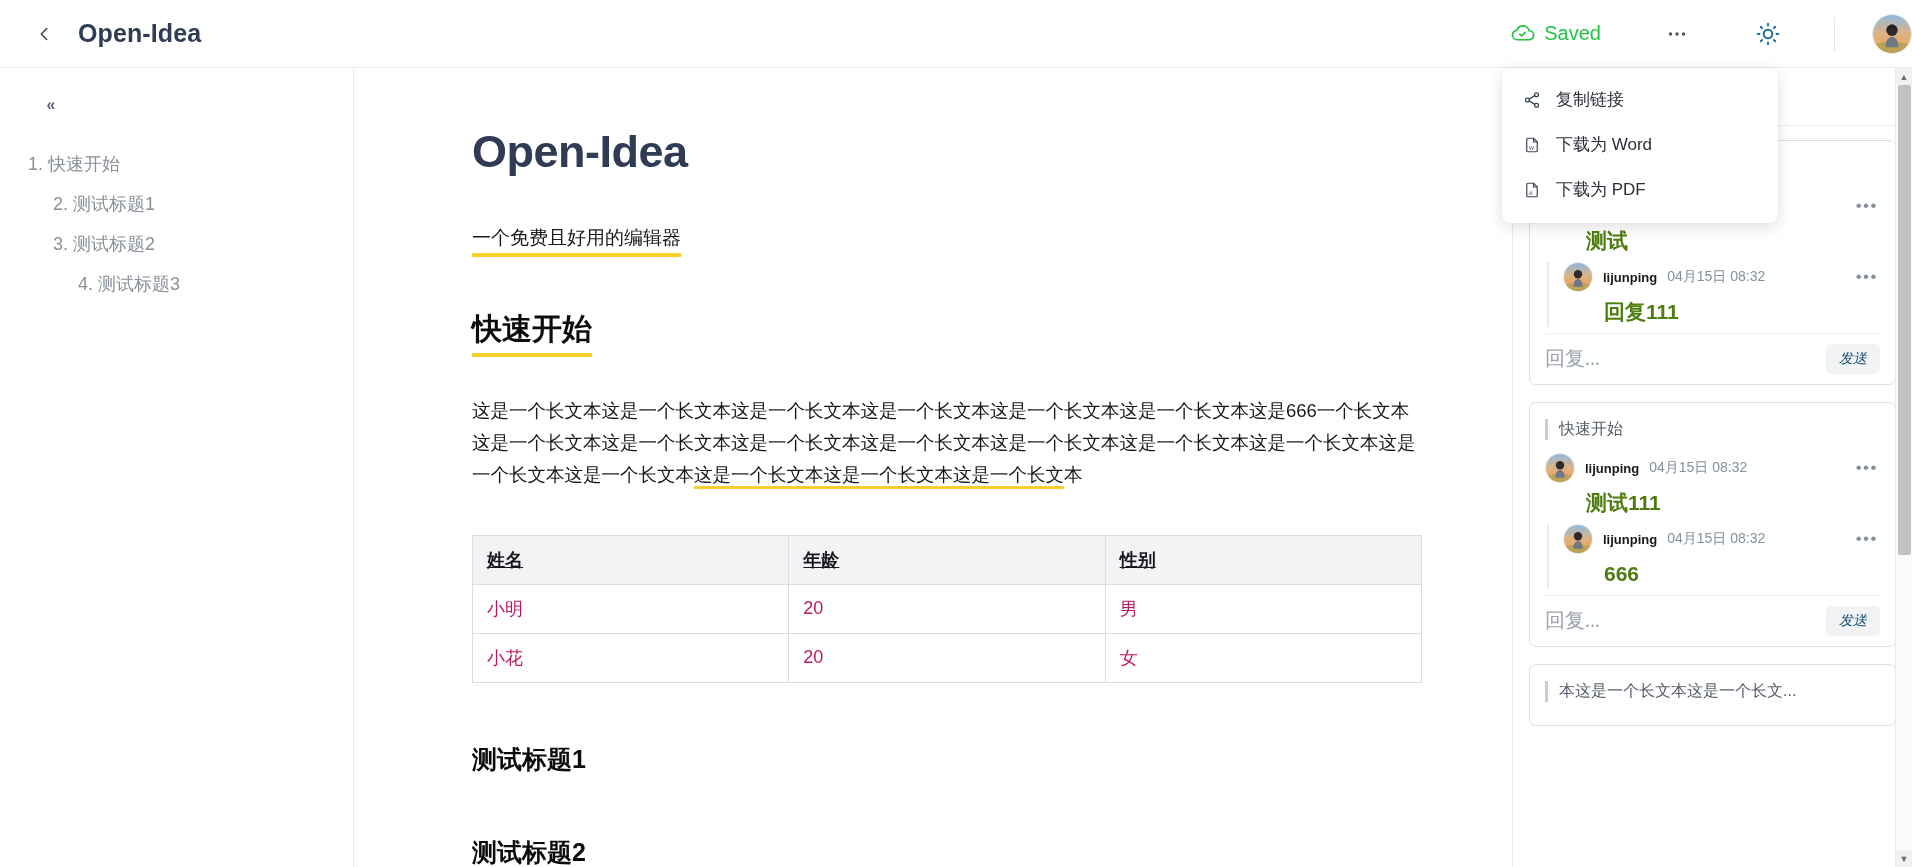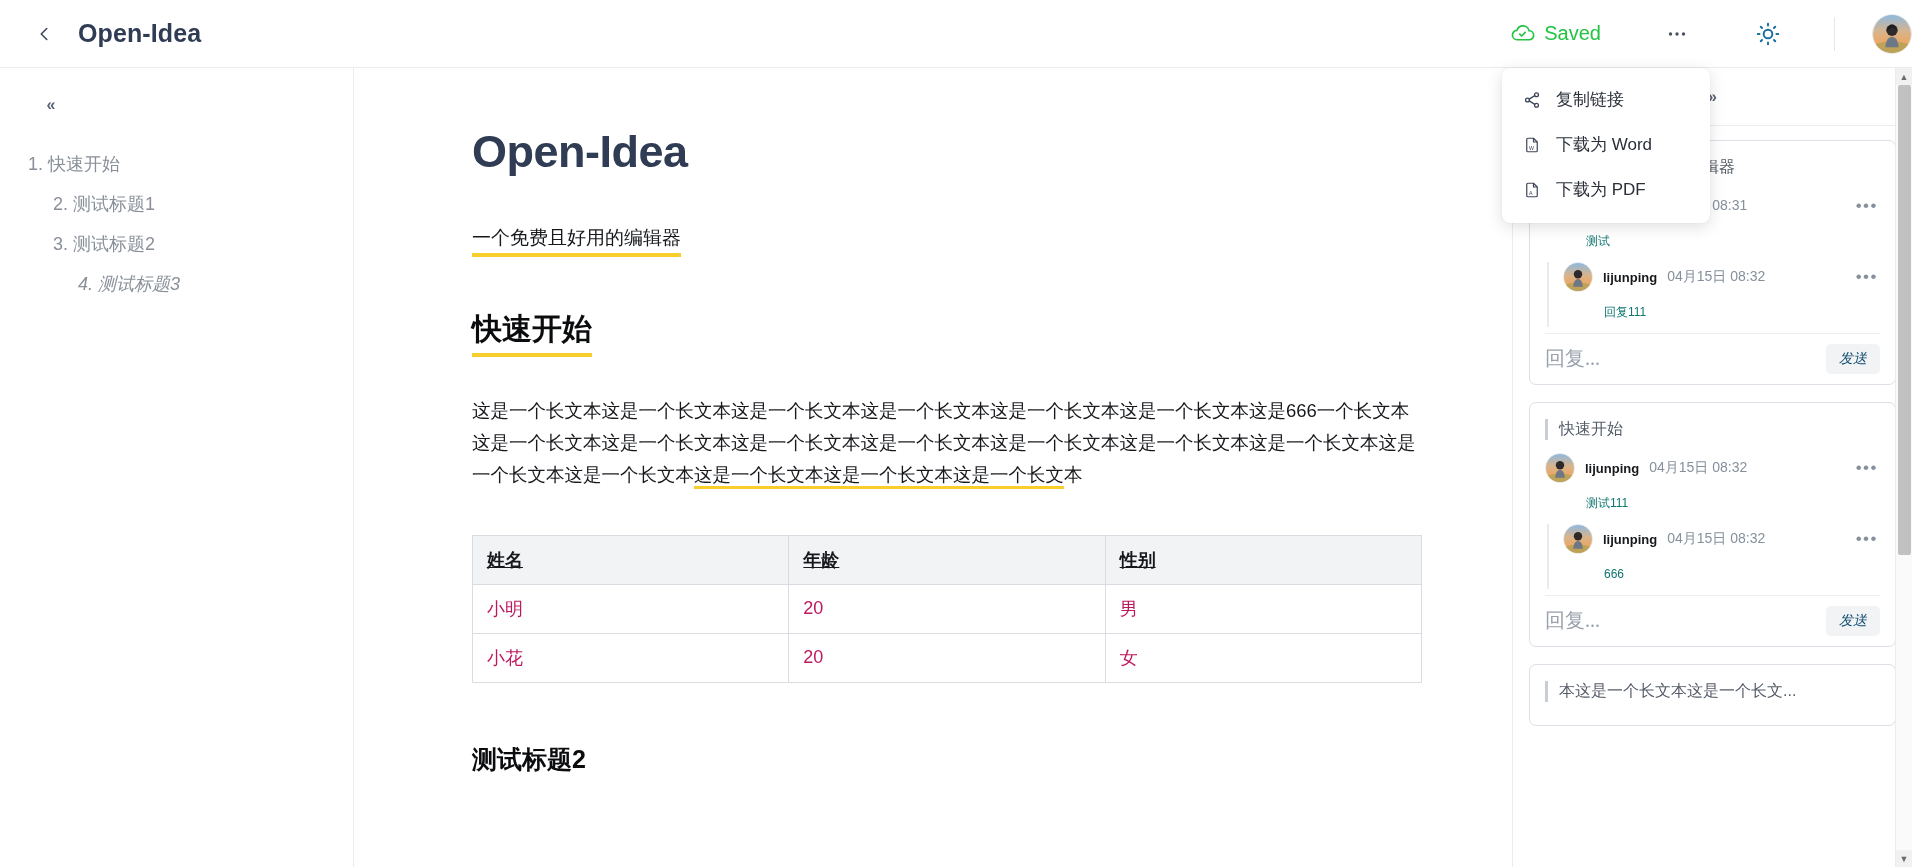--- a/index.html
+++ b/index.html
@@ -79,21 +79,21 @@
   }
 
   
   .av-art { width: 100%; height: 100%; display: block; }
 
   
   .dropdown {
     position: absolute;
     top: 68px;
     left: 1502px;
-    width: 208px;
+    width: 276px;
     background: #ffffff;
     border-radius: 8px;
     box-shadow: 0 4px 16px rgba(0,0,0,.13), 0 0 1px rgba(0,0,0,.12);
     padding: 9px 0 11px 0;
     z-index: 30;
   }
   .dd-item {
     display: flex;
     align-items: center;
     gap: 14px;
@@ -132,21 +132,21 @@
   .toc-item {
     font-size: 18px;
     color: #8a9099;
     line-height: 40px;
     cursor: pointer;
     white-space: nowrap;
     padding-left: 28px;
   }
   .toc-lvl1 { padding-left: 28px; }
   .toc-lvl2 { padding-left: 53px; }
-  .toc-lvl3 { padding-left: 78px; font-style: italic; }
+  .toc-lvl3 { padding-left: 78px; }
 
   
   .doc-area {
     flex: 1 1 auto;
     overflow: hidden;
     position: relative;
     background: #fff;
   }
   .doc-inner {
     padding: 58px 0 0 118px;
@@ -273,24 +273,25 @@
   .cm-time { font-size: 14px; color: #86909c; }
   .cm-more {
     margin-left: auto;
     color: #86909c;
     font-size: 17px;
     letter-spacing: 1.5px;
     cursor: pointer;
     padding: 0 2px;
   }
   .cm-text {
-    font-size: 12px;
-    color: #0f766e;
+    font-size: 21px;
+    color: #4d7c0f;
     padding: 9px 0 4px 41px;
     line-height: 22px;
+    font-weight: bold;
   }
   .cm-footer {
     display: flex;
     align-items: center;
     border-top: 1px solid #edeef1;
     padding-top: 9px;
     margin-top: 5px;
   }
   .cm-input {
     border: none;
@@ -476,20 +477,21 @@
             <td>男</td>
           </tr>
           <tr>
             <td>小花</td>
             <td>20</td>
             <td>女</td>
           </tr>
         </tbody>
       </table>
 
+      <div class="h3">测试标题1</div>
       <div class="h3">测试标题2</div>
     </div>
   </div>
 
   <div class="comments">
     <div class="cm-header">
       <div class="cm-collapse">»</div>
     </div>
     <div class="cm-list">
 

